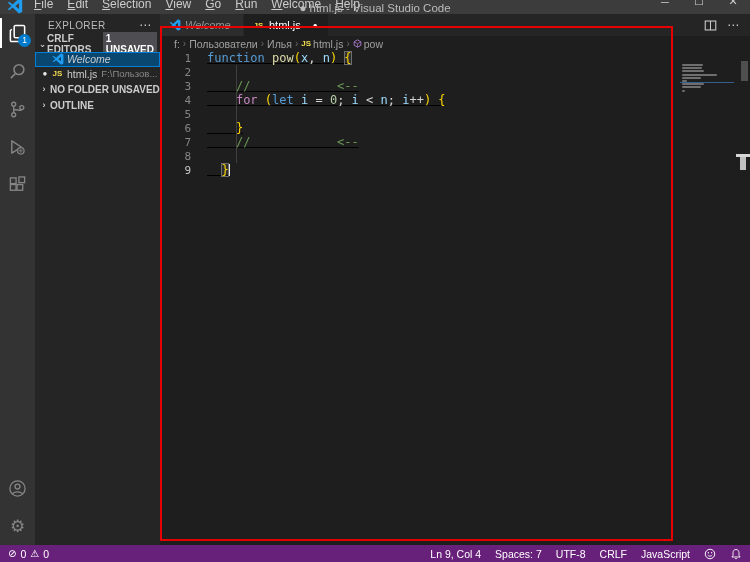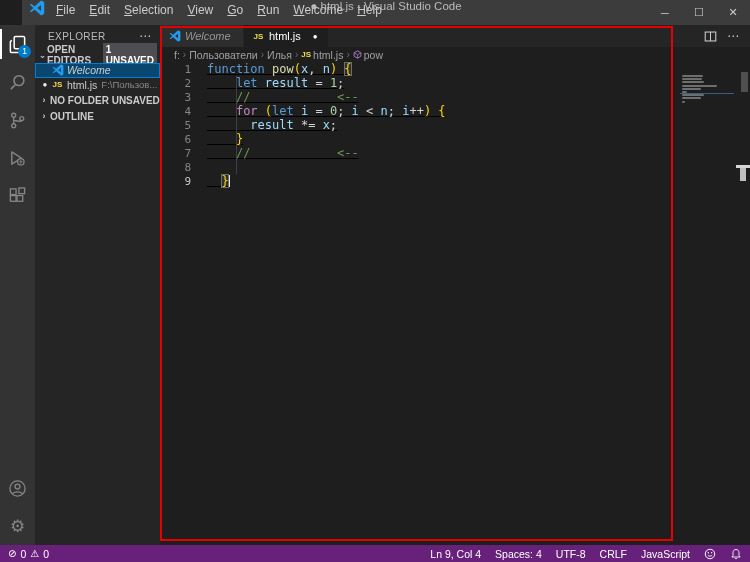--- a/index.html
+++ b/index.html
@@ -1,22 +1,22 @@
 <!DOCTYPE html>
 <html><head>
 <meta charset="utf-8">
 <style>
   * { margin:0; padding:0; box-sizing:border-box; }
   html,body { width:750px; height:562px; overflow:hidden; background:#1e1e1e;
     font-family:"Liberation Sans","DejaVu Sans",sans-serif; }
   .window { position:relative; width:750px; height:562px; display:flex; flex-direction:column; }
 
   
-  .titlebar { height:25px; background:#3c3c3c; display:flex; align-items:flex-start;
-    color:#cccccc; font-size:12px; flex:0 0 auto; position:relative;margin-left:22px; }
+  .titlebar { height:14px; background:#3c3c3c; display:flex; align-items:flex-end;
+    color:#cccccc; font-size:12px; flex:0 0 auto; position:relative; }
   .tb-logo { width:16px; height:16px; margin:0 4px 0 7px; flex:0 0 auto; }
   .menu-item { display:inline-block; padding:3px 7px; color:#cccccc; cursor:default; }
   .menu-item::first-letter { text-decoration:underline; }
   .tb-title { position:absolute; left:0; right:0; text-align:center; font-size:11.5px;
     color:#bbbbbb; pointer-events:none; }
   .win-controls { margin-left:auto; display:flex; height:25px; z-index:2; }
   .win-btn { width:34px; height:25px; display:flex; align-items:center; justify-content:center;
     color:#cccccc; font-size:11px; }
 
   
@@ -190,21 +190,21 @@
       </div>
     </div>
 
     <div class="sidebar">
       <div class="sb-header">
         <span>EXPLORER</span>
         <span class="more">⋯</span>
       </div>
       <div class="sb-section">
         <span class="chev">⌄</span>
-        <span>OPEN EDITORS</span>
+        <span>CRLF EDITORS</span>
         <span class="sb-badge">1 UNSAVED</span>
       </div>
       <div class="oe-row selected">
         <span class="dotslot"></span>
         <span class="fileicon">
           <svg width="12" height="12" viewBox="0 0 100 100">
             <path d="M75,3 L95,12 L95,88 L75,97 L35,60 L14,76 L5,70 L28,50 L5,30 L14,24 L35,40 Z M75,32 L52,50 L75,68 Z" fill="#1f9cf0" fill-rule="evenodd"></path>
           </svg>
         </span>
         <span class="italic">Welcome</span>
@@ -273,33 +273,31 @@
       </div>
 
       <div class="editor-body">
         <div class="code-area">
             <div class="code-line">
               <span class="ln">1</span>
               <span class="lt"><span style="color: rgb(86, 156, 214);">function</span><span style="color: rgb(212, 212, 212);"> </span><span style="color: rgb(220, 220, 170);">pow</span><span style="color: rgb(255, 215, 0);">(</span><span style="color: rgb(156, 220, 254);">x</span><span style="color: rgb(212, 212, 212);">, </span><span style="color: rgb(156, 220, 254);">n</span><span style="color: rgb(255, 215, 0);">)</span><span style="color: rgb(212, 212, 212);"> </span><span class="brm" style="color: rgb(255, 215, 0);">{</span></span>
             </div>
             <div class="code-line">
               <span class="ln">2</span>
-              <span class="lt"><span style="color: rgb(212, 212, 212);">    </span><span style="color: rgb(86, 156, 214);">let</span><span style="color: rgb(212, 212, 212);"> </span><span style="color: rgb(156, 220, 254);">result</span><span style="color: rgb(212, 212, 212);"> = </span><span style="color: rgb(181, 206, 168);">1</span><span style="color: rgb(212, 212, 212);">;</span></span>
             </div>
             <div class="code-line">
               <span class="ln">3</span>
               <span class="lt"><span style="color: rgb(212, 212, 212);">    </span><span style="color: rgb(106, 153, 85);">//            &lt;--</span></span>
             </div>
             <div class="code-line">
               <span class="ln">4</span>
               <span class="lt"><span style="color: rgb(212, 212, 212);">    </span><span style="color: rgb(197, 134, 192);">for</span><span style="color: rgb(212, 212, 212);"> </span><span style="color: rgb(255, 215, 0);">(</span><span style="color: rgb(86, 156, 214);">let</span><span style="color: rgb(212, 212, 212);"> </span><span style="color: rgb(156, 220, 254);">i</span><span style="color: rgb(212, 212, 212);"> = </span><span style="color: rgb(181, 206, 168);">0</span><span style="color: rgb(212, 212, 212);">; </span><span style="color: rgb(156, 220, 254);">i</span><span style="color: rgb(212, 212, 212);"> &lt; </span><span style="color: rgb(156, 220, 254);">n</span><span style="color: rgb(212, 212, 212);">; </span><span style="color: rgb(156, 220, 254);">i</span><span style="color: rgb(212, 212, 212);">++</span><span style="color: rgb(255, 215, 0);">)</span><span style="color: rgb(212, 212, 212);"> </span><span style="color: rgb(255, 215, 0);">{</span></span>
             </div>
             <div class="code-line">
               <span class="ln">5</span>
-              <span class="lt"><span style="color: rgb(212, 212, 212);">      </span><span style="color: rgb(156, 220, 254);">result</span><span style="color: rgb(212, 212, 212);"> *= </span><span style="color: rgb(156, 220, 254);">x</span><span style="color: rgb(212, 212, 212);">;</span></span>
             </div>
             <div class="code-line">
               <span class="ln">6</span>
               <span class="lt"><span style="color: rgb(212, 212, 212);">    </span><span style="color: rgb(255, 215, 0);">}</span></span>
             </div>
             <div class="code-line">
               <span class="ln">7</span>
               <span class="lt"><span style="color: rgb(212, 212, 212);">    </span><span style="color: rgb(106, 153, 85);">//            &lt;--</span></span>
             </div>
             <div class="code-line">
@@ -336,21 +334,21 @@
 
   <div class="statusbar">
     <div class="sb-left">
       <span class="sb-icon">⊘</span>
       <span>0</span>
       <span class="sb-icon">⚠</span>
       <span>0</span>
     </div>
     <div class="sb-right">
       <span>Ln 9, Col 4</span>
-      <span>Spaces: 4</span>
+      <span>Spaces: 7</span>
       <span>UTF-8</span>
       <span>CRLF</span>
       <span>JavaScript</span>
       <svg class="sb-svg" width="12" height="12" viewBox="0 0 16 16">
         <circle cx="8" cy="8" r="6.3" fill="none" stroke="#ffffff" stroke-width="1.3"></circle>
         <circle cx="5.8" cy="6.3" r="0.9" fill="#ffffff"></circle>
         <circle cx="10.2" cy="6.3" r="0.9" fill="#ffffff"></circle>
         <path d="M5,9.5 C6,11.3 10,11.3 11,9.5" fill="none" stroke="#ffffff" stroke-width="1.2"></path>
       </svg>
       <svg class="sb-svg" width="12" height="12" viewBox="0 0 16 16">

